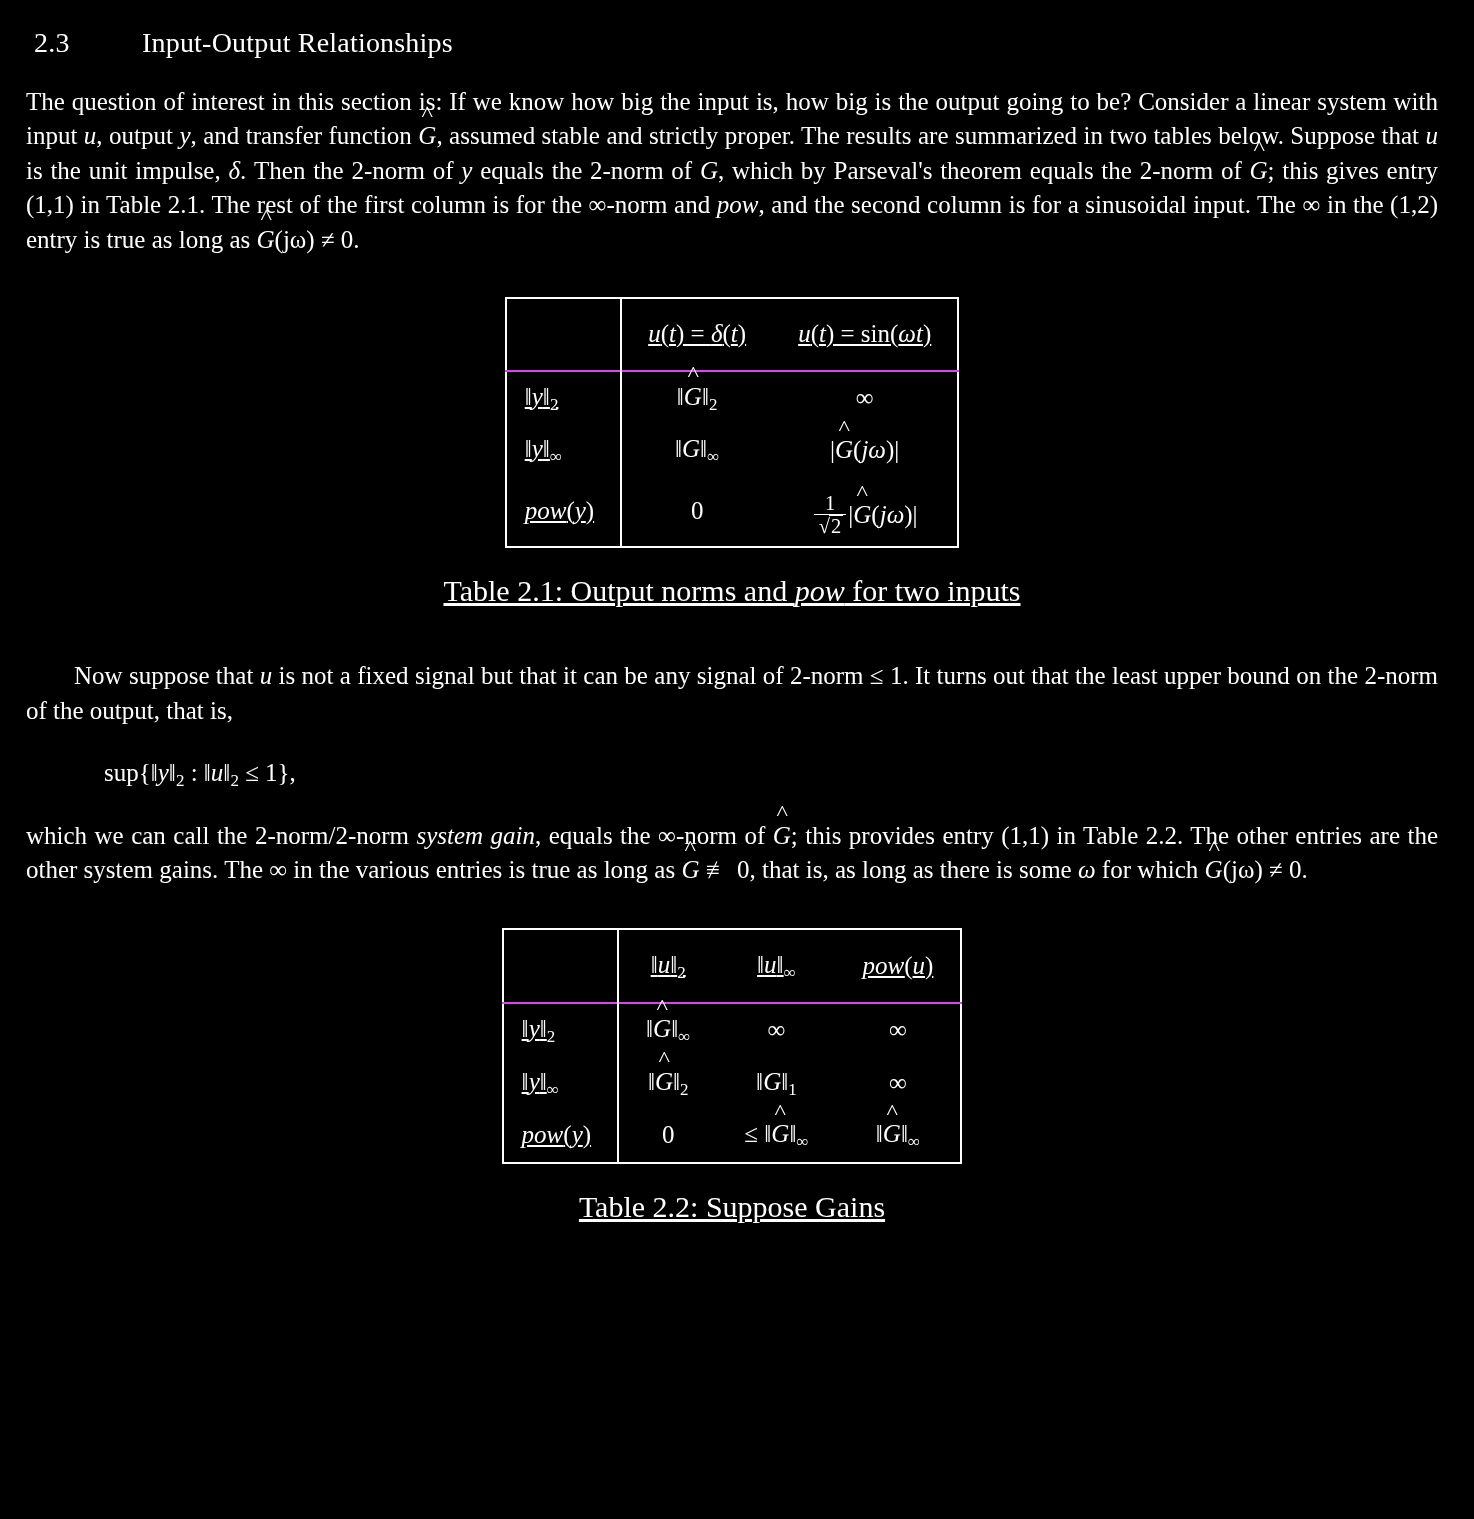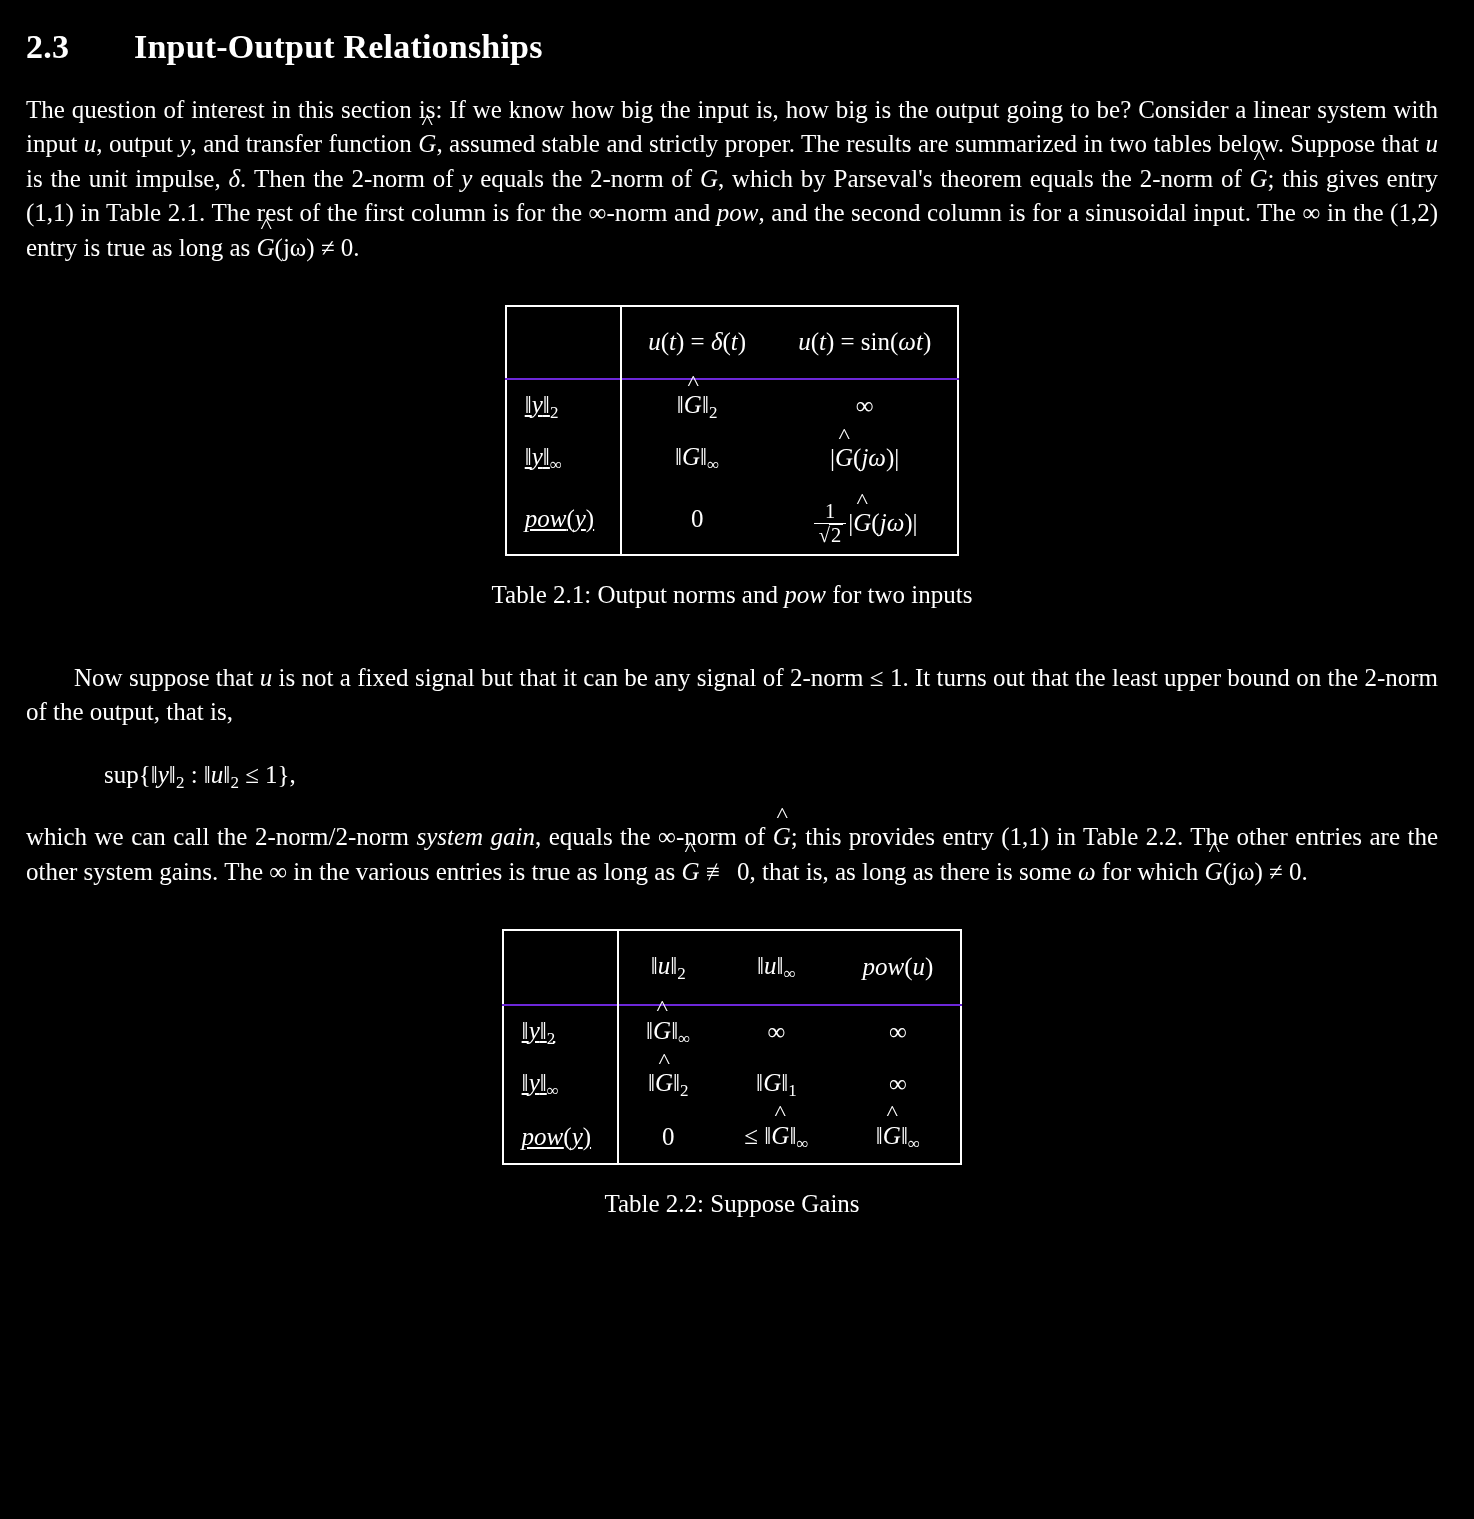--- a/index.html
+++ b/index.html
@@ -14,23 +14,23 @@
     font-family: "Liberation Serif", "DejaVu Serif", serif;
     font-size: 25px;
     line-height: 1.38;
     -webkit-font-smoothing: antialiased;
   }
   .page {
     padding: 18px 36px 10px 26px;
     box-sizing: border-box;
   }
   h2.section-head {
-    font-size: 34px;
-    font-weight: bold;
-    margin: 6px 0 22px 0;
+    font-size: 28px;
+    font-weight: normal;
+    margin: 6px 0 22px 8px;
     letter-spacing: 0.2px;
   }
   h2.section-head .num {
     display: inline-block;
     min-width: 108px;
   }
   p.body {
     margin: 0 0 18px 0;
     text-align: justify;
     text-justify: inter-word;
@@ -82,41 +82,43 @@
     text-align: center;
     vertical-align: middle;
     font-size: 25px;
     white-space: nowrap;
   }
   table.norm-table tr.header-row td {
     padding-top: 18px;
     padding-bottom: 18px;
   }
   table.norm-table tr.header-row {
-    border-bottom: 2px solid #6d28d9;
+    border-bottom: 2px solid #d946ef;
+    text-decoration: underline;
   }
   table.norm-table td.rowhead {
     border-right: 2px solid #ffffff;
     text-align: left;
     padding-left: 18px;
     padding-right: 26px;
     text-decoration: underline;
   }
   table.norm-table td.corner {
     border-right: 2px solid #ffffff;
   }
   .t21 td.body-cell { padding: 8px 26px; }
   .t21 td.rowhead { padding-top: 8px; padding-bottom: 8px; }
   .t22 td.body-cell { padding: 8px 27px; }
   .t22 td.rowhead { padding-top: 8px; padding-bottom: 8px; }
 
   .caption {
     margin: 22px 0 0 0;
-    font-size: 25px;
+    font-size: 30px;
     text-align: center;
+    text-decoration: underline;
   }
 
   
   .frac {
     display: inline-block;
     vertical-align: middle;
     text-align: center;
     font-size: 0.82em;
     line-height: 1.05;
     margin: 0 2px;

